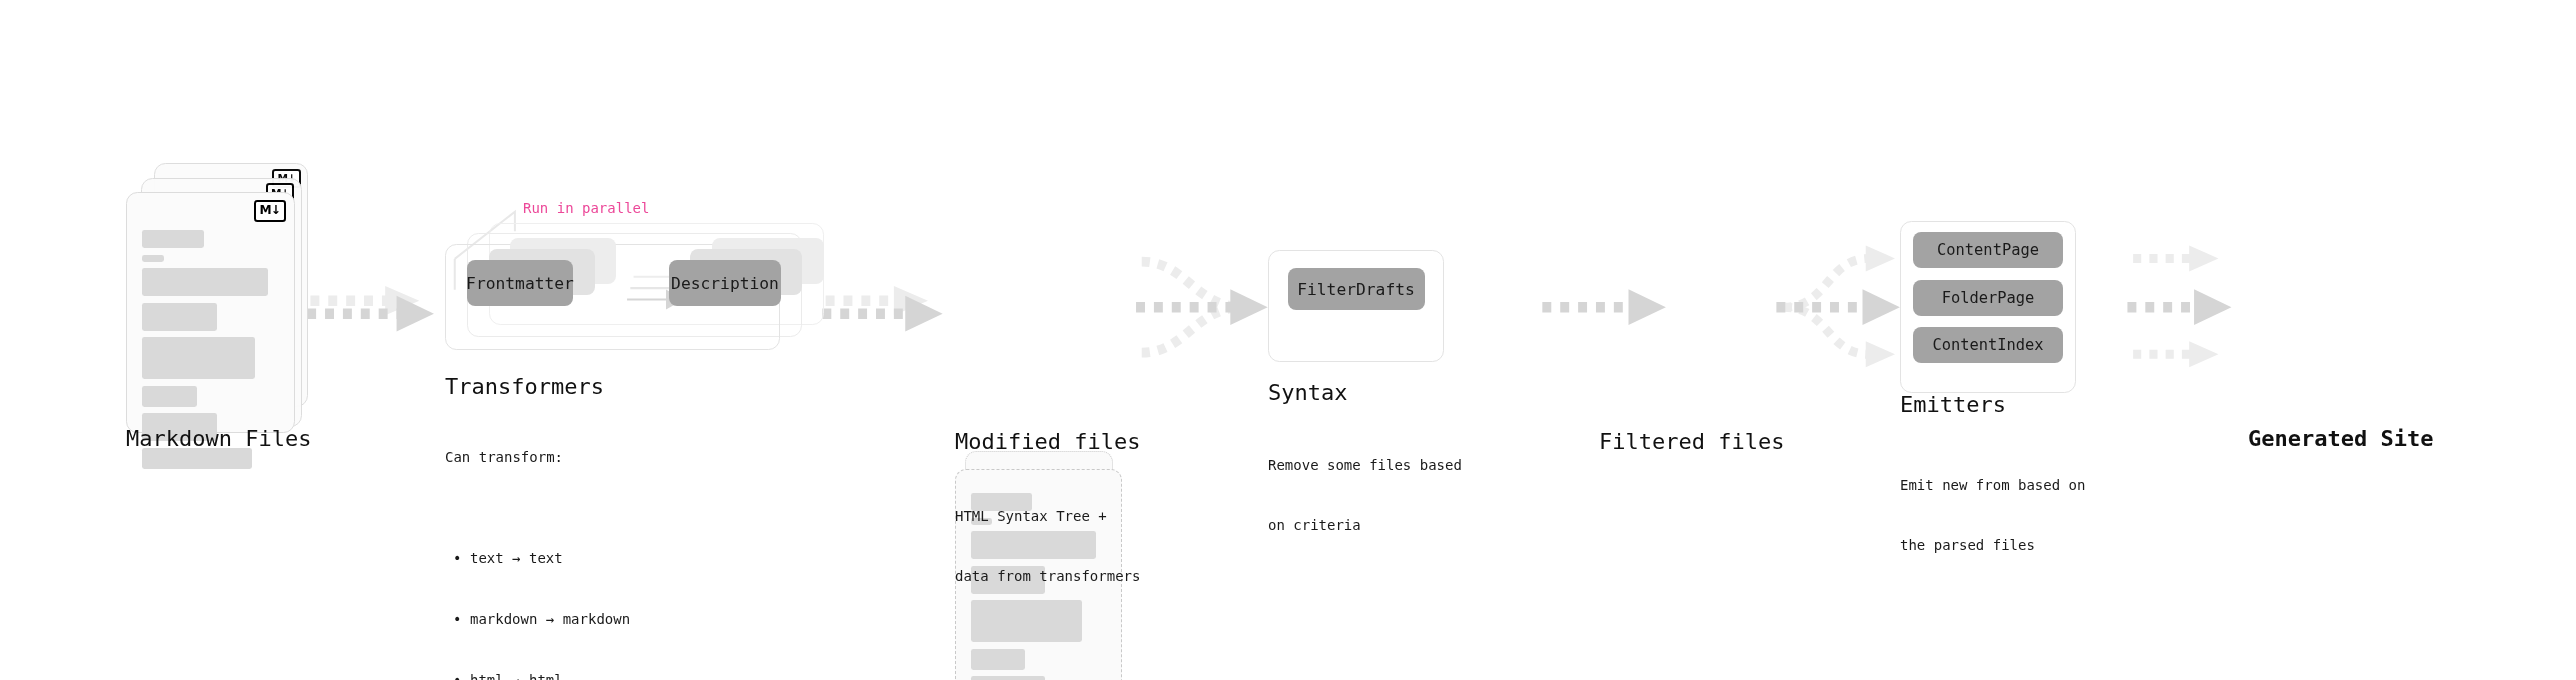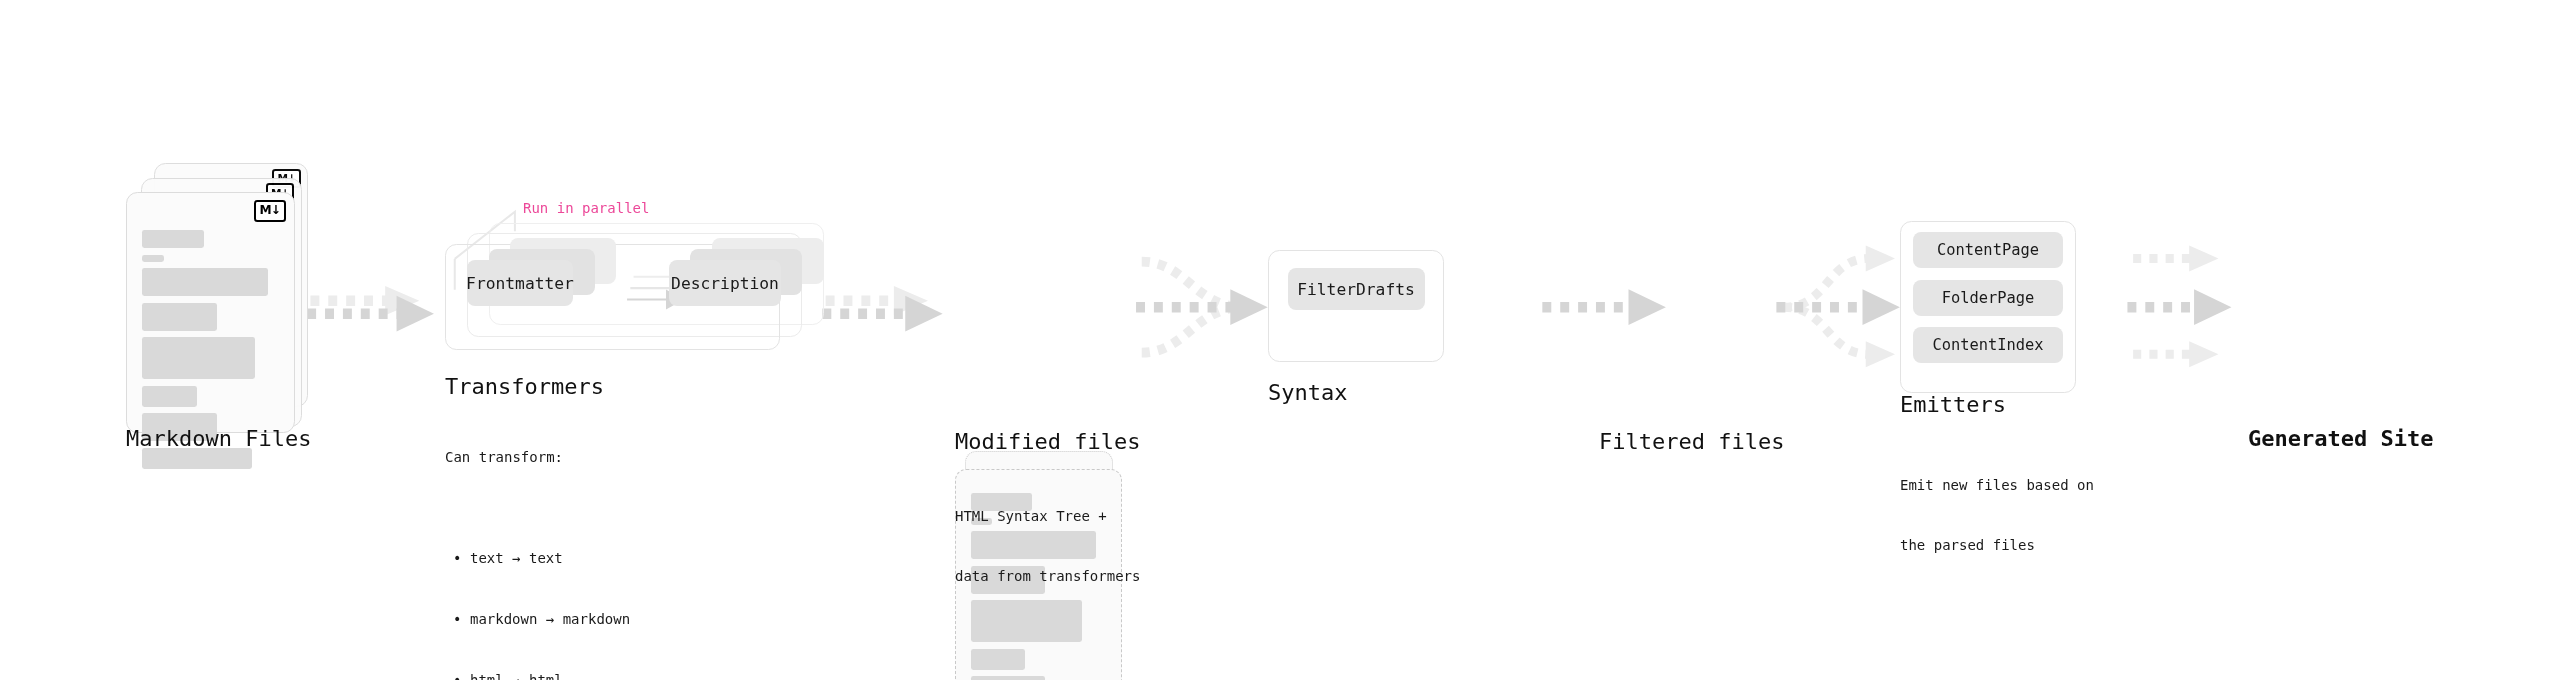--- a/index.html
+++ b/index.html
@@ -66,21 +66,21 @@
   .groupbox {
     position: absolute;
     box-sizing: border-box;
     border: 1.6px solid #e3e3e3;
     border-radius: 11.4px;
     background: transparent;
   }
   .chip {
     position: absolute;
     box-sizing: border-box;
-    background: #e5e5e5;
+    background: #a3a3a3;
     border-radius: 8.1px;
     display: flex; align-items: center; justify-content: center;
     font-family: "DejaVu Sans Mono", "Liberation Mono", monospace;
     font-size: 16.3px;
     color: #1a1a1a;
     white-space: nowrap;
   }
   .chip.ghost1 { background: #e2e2e2; }
   .chip.ghost2 { background: #ededed; }
 
@@ -259,31 +259,35 @@
   <div class="caption" style="left:955px; top:465px;">
     <div>HTML Syntax Tree +</div>
     <div>data from transformers</div>
   </div>
 
   <div class="stage" style="left:1268px; top:250px; width:176px; height:112px;">
     <div class="groupbox" style="left:0px; top:0px; width:176px; height:112px;"></div>
     <div class="chip" style="left:19.5px; top:18px; width:137px; height:42px;">FilterDrafts</div>
   </div>
   <div class="title" style="left:1268px; top:380px;">Syntax</div>
+  <div class="caption" style="left:1268px; top:414px;">
+    <div>Remove some files based</div>
+    <div>on criteria</div>
+  </div>
 
   <div class="title" style="left:1599px; top:429px;">Filtered files</div>
 
   <div class="stage" style="left:1900px; top:221px; width:176px; height:172px;">
     <div class="groupbox" style="left:0px; top:0px; width:176px; height:172px;"></div>
     <div class="chip" style="left:13px; top:11.4px; width:150px; height:36px; font-size:15.4px;">ContentPage</div>
     <div class="chip" style="left:13px; top:59px; width:150px; height:36px; font-size:15.4px;">FolderPage</div>
     <div class="chip" style="left:13px; top:106px; width:150px; height:36px; font-size:15.4px;">ContentIndex</div>
   </div>
   <div class="title" style="left:1900px; top:392px;">Emitters</div>
   <div class="caption" style="left:1900px; top:434px;">
-    <div>Emit new files based on</div>
+    <div>Emit new from based on</div>
     <div>the parsed files</div>
   </div>
 
   <div class="title" style="left:2248px; top:426px;font-weight:bold;">Generated Site</div>
 
 </div>
 
 
 </body></html>

